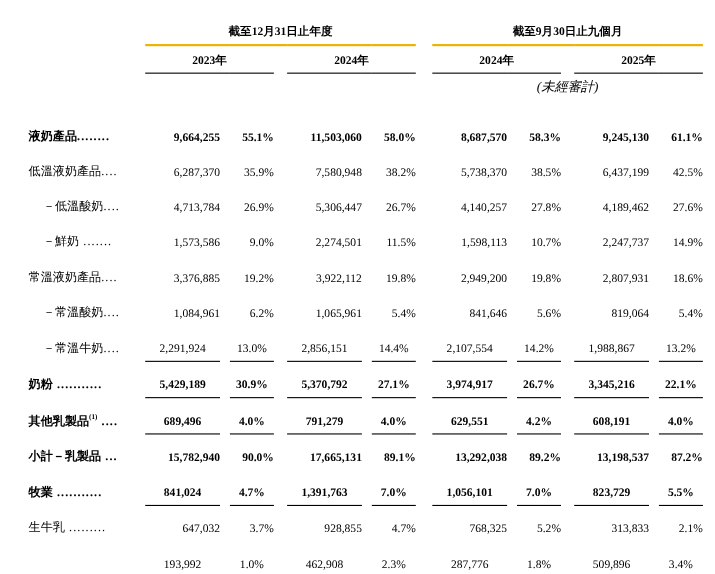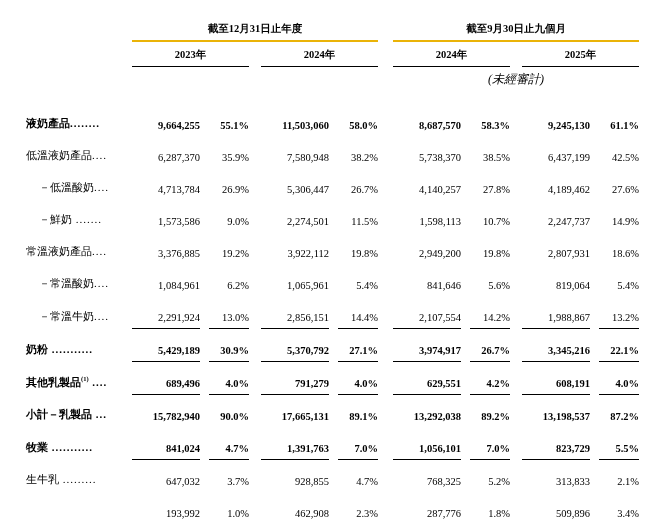--- a/index.html
+++ b/index.html
@@ -25,21 +25,21 @@
     font-style:italic; text-align:center; font-size:12px;
     height:21px; vertical-align:bottom; padding-bottom:3px;
   }
   thead tr.spacer td { height:13px; }
 
   
   tbody td { height:27px; vertical-align:bottom; padding-bottom:5px; font-size:10.5px; }
   td.lbl  { text-align:left; font-size:11px; }
   td.lbl.ind { padding-left:13px; }
   td.num  { text-align:right; }
-  td.u    { border-bottom:1px solid #000; }
+  td.u    { border-bottom:1px solid #000;text-align:center; }
   tr.bold td { font-weight:bold; }
   sup { font-size:6.5px; line-height:0; }
   .dots { letter-spacing:1px; }
 </style>
 </head>
 <body>
 
 <div class="wrap">
   <table>
     <colgroup>

